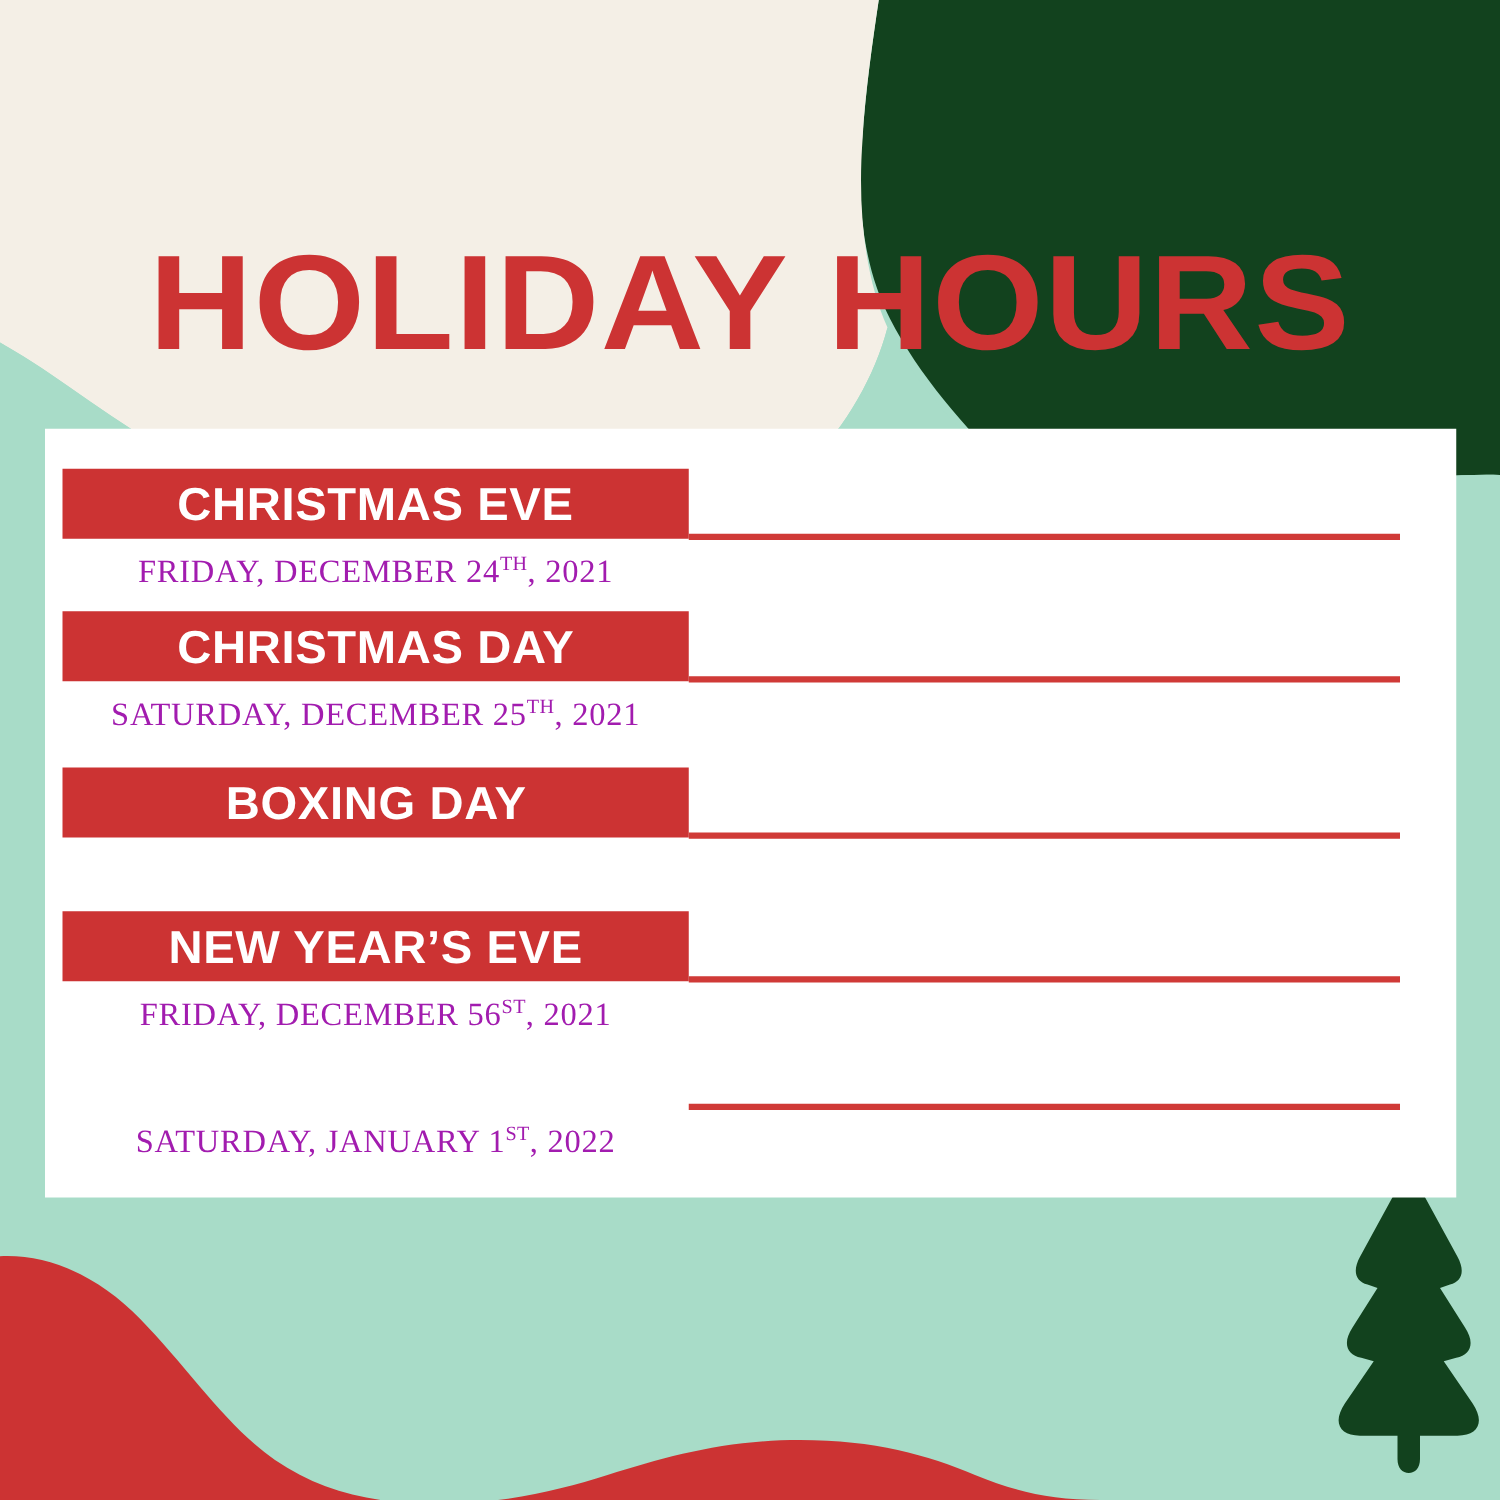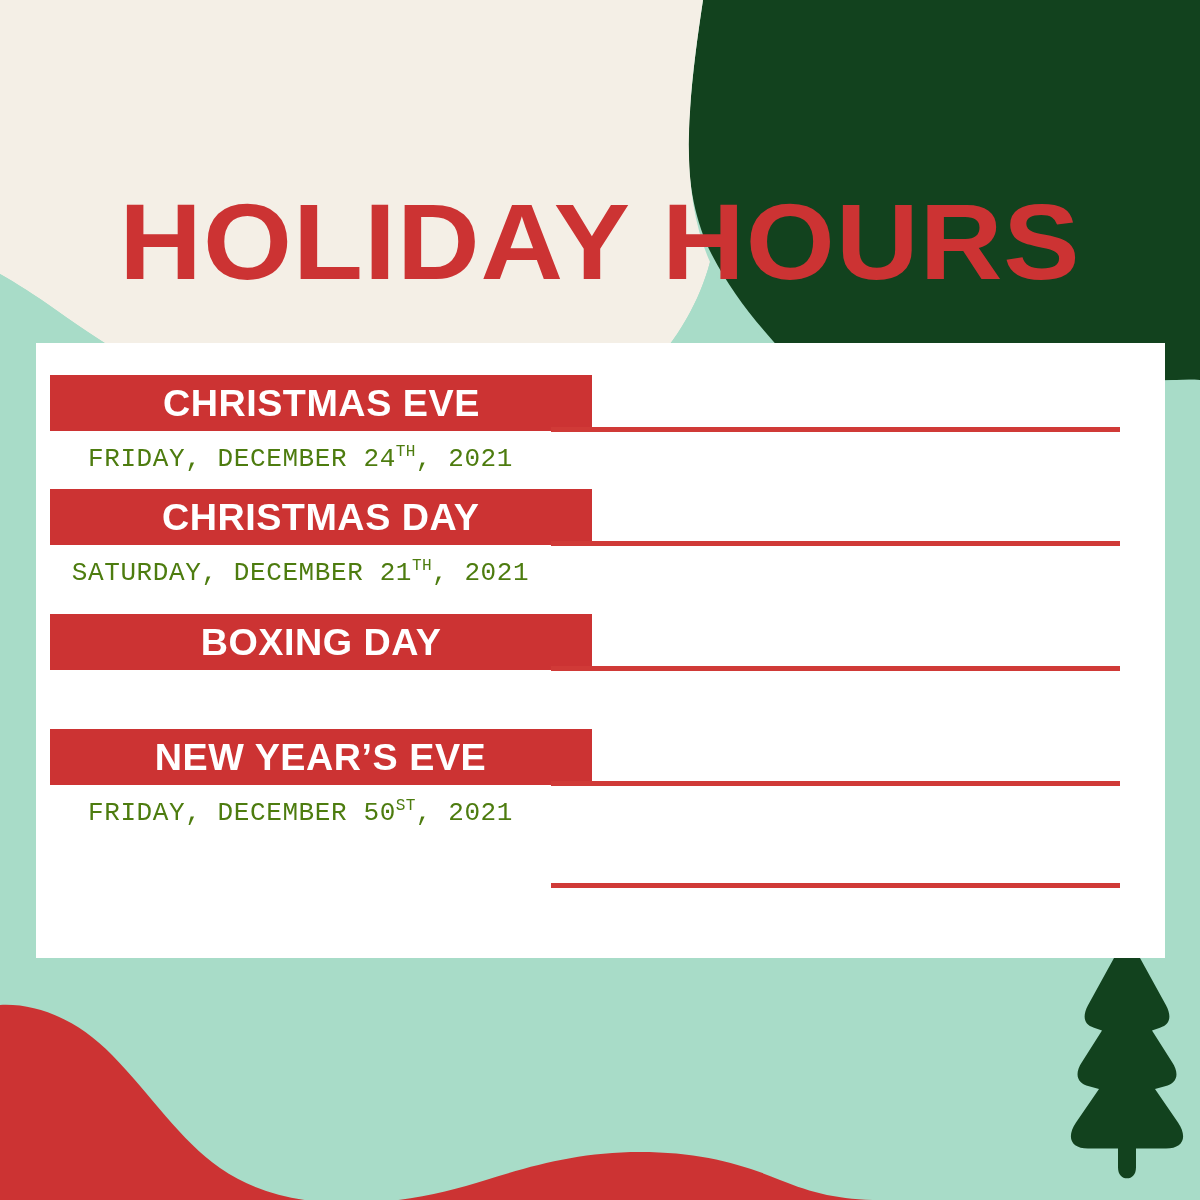--- a/index.html
+++ b/index.html
@@ -53,21 +53,21 @@
   .row {
     position:absolute;
     left:0;
     width:1129px;
     height:100px;
   }
 
   .banner {
     position:absolute;
     left:14px; top:0;
-    width:542px; height:56px;
+    width:501px; height:56px;
     background:#CC3333;
     display:flex;
     align-items:center;
     justify-content:center;
   }
 
   .banner-label {
     font-family:"Liberation Sans Narrow","Liberation Sans",sans-serif;
     font-weight:bold;
     font-size:37px;
@@ -83,26 +83,26 @@
     left:515px; top:52px;
     width:569px; height:5px;
     background:#D03A37;
   }
 
   .date {
     position:absolute;
     left:14px; top:60px;
     width:501px;
     text-align:center;
-    font-family:Liberation Mono, monospace;
+    font-family:Liberation Serif, serif;
     font-weight:normal;
     font-size:26px;
     line-height:34px;
     letter-spacing:0.6px;
-    color:#4d7c0f;
+    color:#a21caf;
     white-space:nowrap;
   }
 
   .date sup {
     font-size:0.62em;
     vertical-align:super;
     letter-spacing:0.3px;
   }
 </style>
 </head>
@@ -164,36 +164,37 @@
       </div>
       <div class="rule"></div>
       <div class="date"><span>FRIDAY, DECEMBER 24</span><sup>TH</sup><span>, 2021</span></div>
     </div>
 
     <div class="row" style="top:146px;">
       <div class="banner">
         <span class="banner-label">CHRISTMAS DAY</span>
       </div>
       <div class="rule"></div>
-      <div class="date"><span>SATURDAY, DECEMBER 21</span><sup>TH</sup><span>, 2021</span></div>
+      <div class="date"><span>SATURDAY, DECEMBER 25</span><sup>TH</sup><span>, 2021</span></div>
     </div>
 
     <div class="row" style="top:260px;margin-top:11px;">
       <div class="banner">
         <span class="banner-label">BOXING DAY</span>
       </div>
       <div class="rule"></div>
     </div>
 
     <div class="row" style="top:386px;">
       <div class="banner">
         <span class="banner-label">NEW YEAR’S EVE</span>
       </div>
       <div class="rule"></div>
-      <div class="date"><span>FRIDAY, DECEMBER 50</span><sup>ST</sup><span>, 2021</span></div>
+      <div class="date"><span>FRIDAY, DECEMBER 56</span><sup>ST</sup><span>, 2021</span></div>
     </div>
 
     <div class="row" style="top:488px;">
       <div class="rule"></div>
+      <div class="date"><span>SATURDAY, JANUARY 1</span><sup>ST</sup><span>, 2022</span></div>
     </div>
 
   </div>
 </div>
 
 </body></html>

